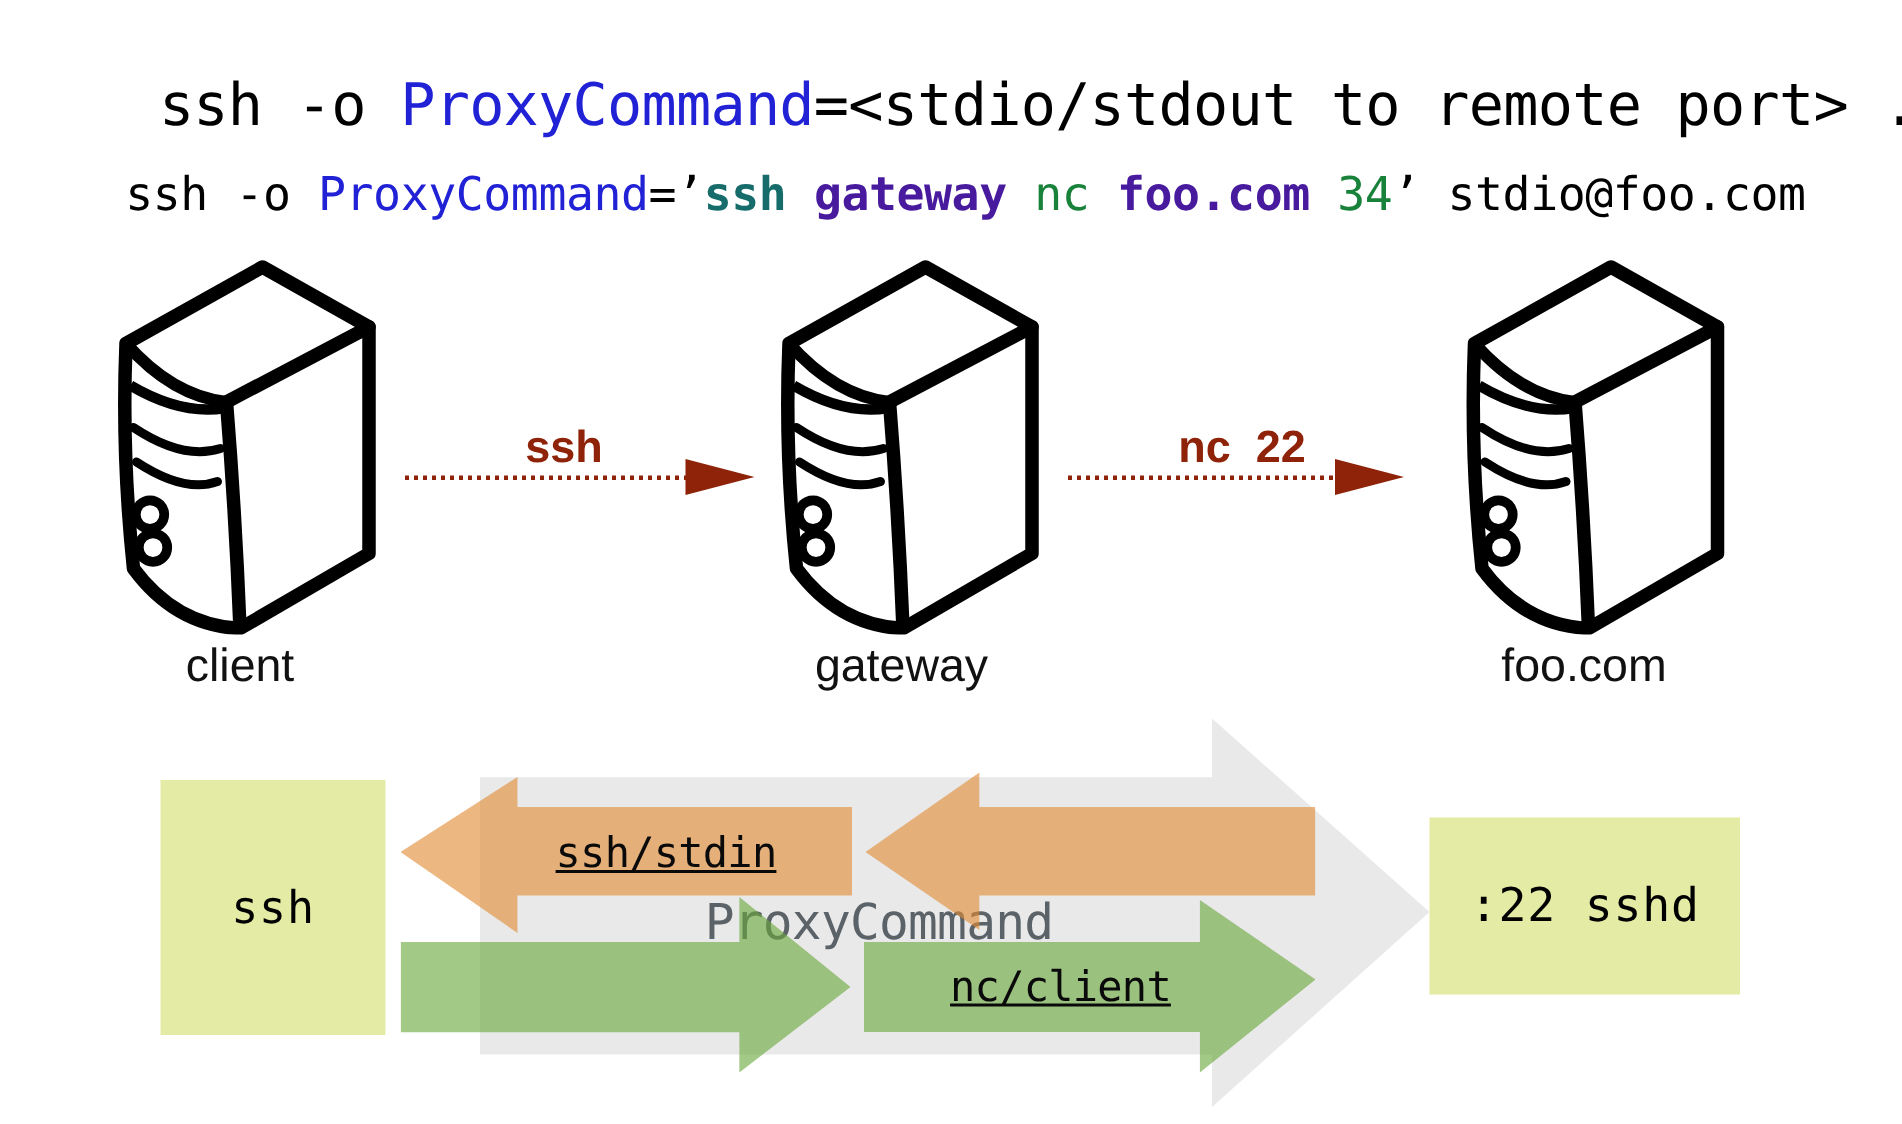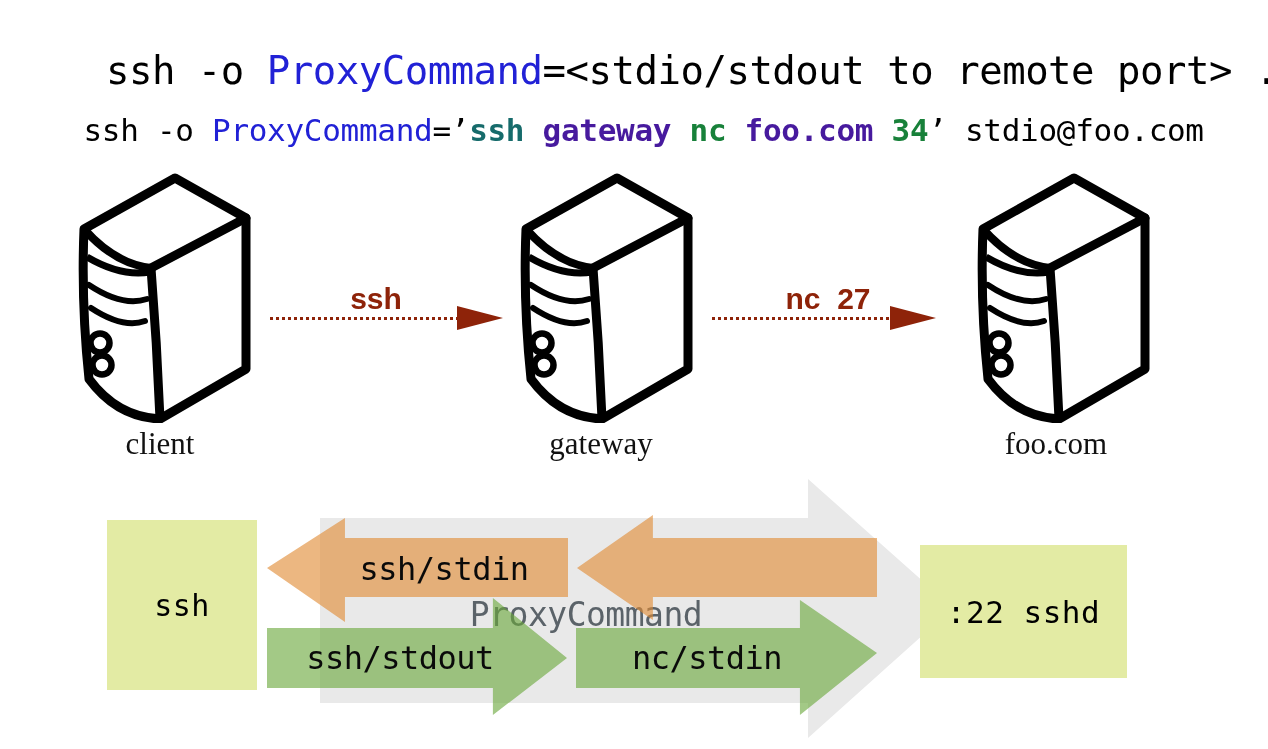--- a/index.html
+++ b/index.html
@@ -5,28 +5,28 @@
   :root{
     --code-blue:#2121d6; --code-teal:#166b6b; --code-purple:#471a9e; --code-green:#18813a;
     --arrow-red:#8e2309; --gray-arrow:#e9e9e9; --orange-arrow:rgba(224,138,51,0.62);
     --green-arrow:rgba(106,168,60,0.62); --yellow-box:#e3eba4; --proxy-text:#5b6369;
   }
   html,body{margin:0;padding:0;background:#fff;}
   #canvas{position:relative;width:1268px;height:749px;background:#fff;overflow:hidden;
           font-family:"DejaVu Sans Mono",monospace;color:#000;}
   .abs{position:absolute;}
   .mono{font-family:"DejaVu Sans Mono",monospace;}
-  .sans{font-family:Liberation Serif, serif;}
+  .sans{font-family:Liberation Sans, sans-serif;}
   .codeline{white-space:pre;}
   .codeline-1{left:14px;top:2px;font-size:39px;line-height:46px;letter-spacing:-0.5px;}
   .codeline-2{left:10px;top:76px;font-size:31px;line-height:36px;letter-spacing:-0.3px;}
   .seg-blue{color:var(--code-blue);}
   .seg-teal{color:var(--code-teal);font-weight:bold;}
   .seg-purple{color:var(--code-purple);font-weight:bold;}
-  .seg-green{color:var(--code-green);font-weight:bold;}
+  .seg-green{color:var(--code-green);font-weight:normal;}
   .server-label{top:427px;font-size:31px;line-height:34px;color:#111;transform:translateX(-50%);}
   .dotline{height:3px;top:317px;background:repeating-linear-gradient(90deg,var(--arrow-red) 0 3px,transparent 3px 6px);}
   .dothead{width:0;height:0;top:306px;border-top:12px solid transparent;border-bottom:12px solid transparent;
            border-left:46px solid var(--arrow-red);}
   .netlabel{top:285px;font-size:30px;line-height:28px;font-weight:bold;color:var(--arrow-red);
             font-family:"Liberation Sans",sans-serif;transform:translateX(-50%);white-space:pre;}
   .flow-box{background:var(--yellow-box);display:flex;align-items:center;justify-content:center;
             font-size:30px;letter-spacing:0.5px;z-index:2;}
   .gray-big-arrow{left:320px;top:479px;width:633px;height:259px;background:var(--gray-arrow);z-index:1;
     clip-path:polygon(0 15.1%,77.1% 15.1%,77.1% 0,100% 49.8%,77.1% 100%,77.1% 86.5%,0 86.5%);}
@@ -36,22 +36,22 @@
   .flow-arrow.orange{background:var(--orange-arrow);}
   .flow-arrow.green{background:var(--green-arrow);}
   .o1{left:267px;top:518px;width:301px;height:104px;
       clip-path:polygon(0 48%,25.9% 0,25.9% 19.2%,100% 19.2%,100% 76%,25.9% 76%,25.9% 100%);}
   .o2{left:577px;top:515px;width:300px;height:105px;
       clip-path:polygon(0 50.5%,25.3% 0,25.3% 21.9%,100% 21.9%,100% 78.1%,25.3% 78.1%,25.3% 100%);}
   .g1{left:267px;top:598px;width:300px;height:117px;
       clip-path:polygon(0 25.6%,75.3% 25.6%,75.3% 0,100% 51.3%,75.3% 100%,75.3% 77%,0 77%);}
   .g2{left:576px;top:600px;width:301px;height:115px;
       clip-path:polygon(0 24.3%,74.4% 24.3%,74.4% 0,100% 46.1%,74.4% 100%,74.4% 76.5%,0 76.5%);}
-  .flow-label{font-size:32px;line-height:36px;color:#0a0a0a;transform:translateX(-50%);
-              z-index:4;letter-spacing:-0.5px;white-space:pre;}
+  .flow-label{font-size:28px;line-height:36px;color:#0a0a0a;transform:translateX(-50%);
+              z-index:4;letter-spacing:-0.5px;white-space:pre;text-decoration:underline;}
 </style>
 </head>
 <body>
 
 <svg width="0" height="0" style="position:absolute">
   <symbol id="server-symbol" viewBox="0 0 175 250">
     <path d="M98,5 L169,45 L169,196 L83,246 Q40,244 12,206 Q4,130 7,56 Z" fill="#ffffff" stroke="#000" stroke-width="9" stroke-linejoin="round"></path>
     <path d="M169,45 L74,95" stroke="#000" stroke-width="9" fill="none" stroke-linecap="round"></path>
     <path d="M74,95 Q80,170 83,246" stroke="#000" stroke-width="9" fill="none"></path>
     <path d="M7,56 Q38,91 74,95" stroke="#000" stroke-width="8" fill="none"></path>
@@ -84,38 +84,37 @@
     </svg>
 
   <div class="abs sans server-label" style="left:160px">client</div>
   <div class="abs sans server-label" style="left:601px">gateway</div>
   <div class="abs sans server-label" style="left:1056px">foo.com</div>
 
   <div class="abs netlabel" style="left:376px">ssh</div>
   <div class="abs dotline" style="left:270px;width:192px"></div>
   <div class="abs dothead" style="left:457px"></div>
 
-  <div class="abs netlabel" style="left:828px">nc  27</div>
+  <div class="abs netlabel" style="left:828px">nc  22</div>
   <div class="abs dotline" style="left:712px;width:183px"></div>
   <div class="abs dothead" style="left:890px"></div>
 
   <div class="abs gray-big-arrow"></div>
 
   <div class="abs mono proxy-label">ProxyCommand</div>
 
   <div class="abs mono flow-box" style="left:107px;top:520px;width:150px;height:170px">
     <span>ssh</span>
   </div>
 
-  <div class="abs mono flow-box" style="left:920px;top:545px;width:207px;height:133px;font-size:31px">
+  <div class="abs mono flow-box" style="left:953px;top:545px;width:207px;height:118px;font-size:31px">
     <span>:22 sshd</span>
   </div>
 
   <div class="abs flow-arrow orange o1"></div>
   <div class="abs flow-arrow orange o2"></div>
   <div class="abs flow-arrow green g1"></div>
   <div class="abs flow-arrow green g2"></div>
 
   <div class="abs mono flow-label" style="left:444px;top:551px">ssh/stdin</div>
-  <div class="abs mono flow-label" style="left:400px;top:640px">ssh/stdout</div>
-  <div class="abs mono flow-label" style="left:707px;top:640px">nc/stdin</div>
+  <div class="abs mono flow-label" style="left:707px;top:640px">nc/client</div>
 
 </div>
 
 </body></html>

